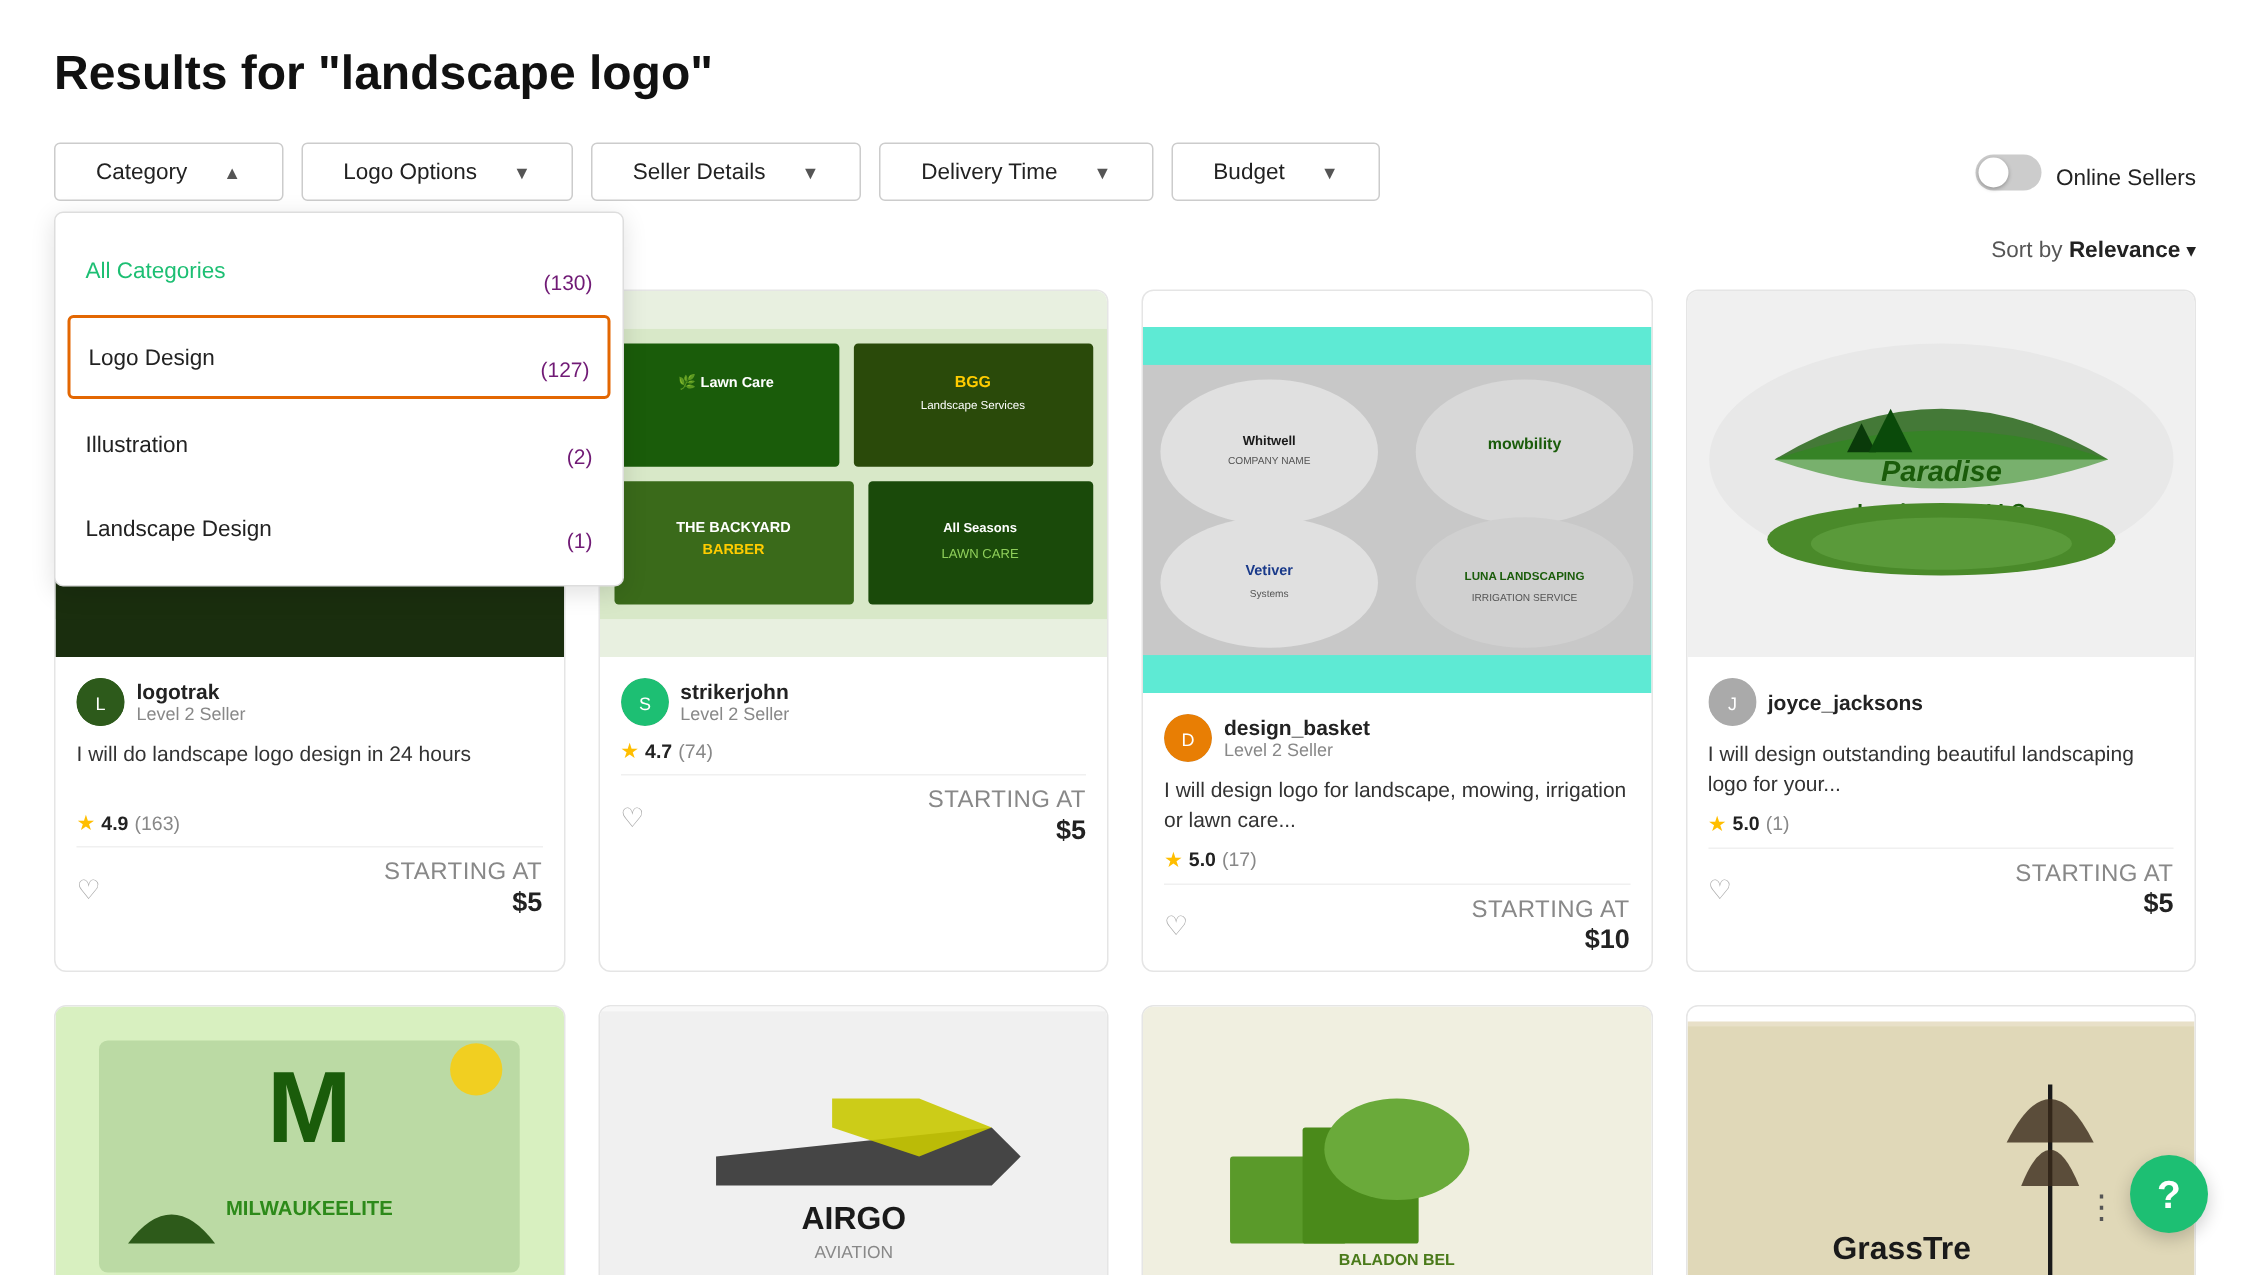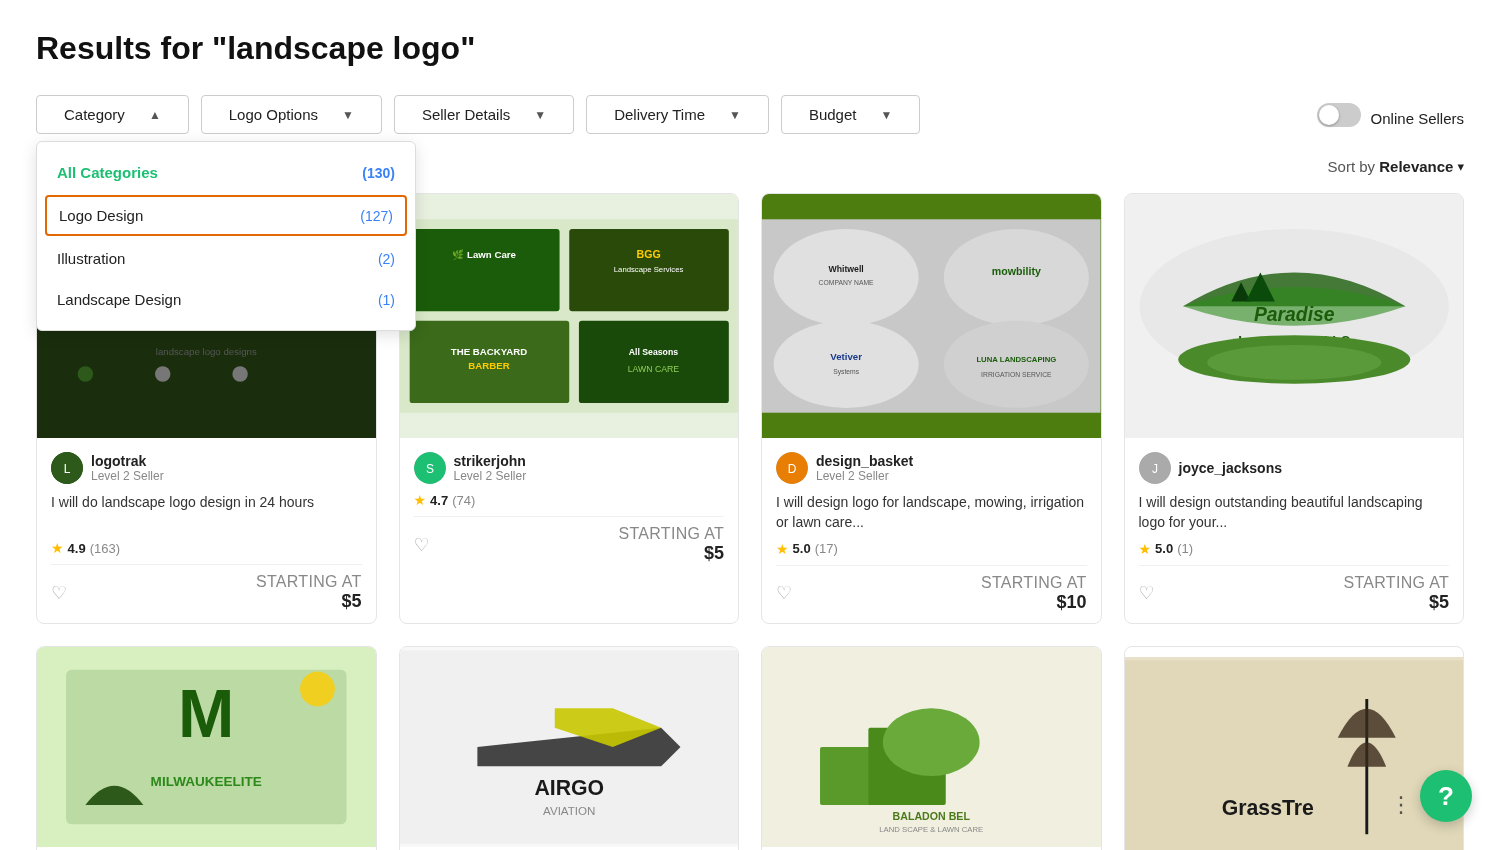--- a/index.html
+++ b/index.html
@@ -36,28 +36,28 @@
       position: absolute; top: 46px; left: 0;
       background: #fff; border: 1px solid #ddd;
       border-radius: 6px; min-width: 380px; z-index: 100;
       box-shadow: 0 4px 16px rgba(0,0,0,0.12);
       padding: 10px 0;
     }
     .dropdown-item {
       display: flex; justify-content: space-between; align-items: center;
       padding: 12px 20px; font-size: 15px; cursor: pointer; color: #222;
     }
-    .dropdown-item.all-categories { color: #1dbf73; font-weight: 700; font-size: 15px; }
+    .dropdown-item.all-categories { color: #1dbf73; font-weight: 400; font-size: 15px; }
     .dropdown-item.selected {
       border: 2px solid #e36702;
       border-radius: 4px;
       margin: 2px 8px;
       padding: 10px 12px;
     }
-    .dropdown-item .count { color: #3b82f6; font-size: 14px; }
+    .dropdown-item .count { color: #701a75; font-size: 14px; margin-top: 16px; }
 
     
     .content-area { position: relative; }
     .sort-bar { display: flex; justify-content: flex-end; align-items: center; margin-bottom: 18px; }
     .sort-label { font-size: 15px; color: #555; }
     .sort-label strong { color: #222; font-weight: 700; }
     .sort-chevron { font-size: 13px; color: #222; margin-left: 4px; }
 
     .grid { display: grid; grid-template-columns: repeat(4, 1fr); gap: 22px; }
 
@@ -259,21 +259,21 @@
             <button class="heart-btn">♡</button>
             <div class="price-wrap">
               <div class="starting-at">STARTING AT</div>
               <div class="price">$5</div>
             </div>
           </div>
         </div>
       </div>
 
       <div class="card">
-        <div class="img-placeholder" style="background:#4d7c0f;">
+        <div class="img-placeholder" style="background:#5eead4;margin-top:24px;">
           <svg width="100%" height="200" viewBox="0 0 350 200" xmlns="http://www.w3.org/2000/svg">
             <rect width="350" height="200" fill="#c8c8c8"></rect>
             <ellipse cx="87" cy="60" rx="75" ry="50" fill="#e0e0e0"></ellipse>
             <text x="87" y="55" fill="#1a1a1a" font-size="9" font-weight="bold" text-anchor="middle">Whitwell</text>
             <text x="87" y="68" fill="#555" font-size="7" text-anchor="middle">COMPANY NAME</text>
             <ellipse cx="263" cy="60" rx="75" ry="50" fill="#d8d8d8"></ellipse>
             <text x="263" y="58" fill="#1a5c0a" font-size="11" font-weight="bold" text-anchor="middle">mowbility</text>
             <ellipse cx="87" cy="150" rx="75" ry="45" fill="#e0e0e0"></ellipse>
             <text x="87" y="145" fill="#1a3a8a" font-size="10" font-weight="bold" text-anchor="middle">Vetiver</text>
             <text x="87" y="160" fill="#555" font-size="7" text-anchor="middle">Systems</text>

